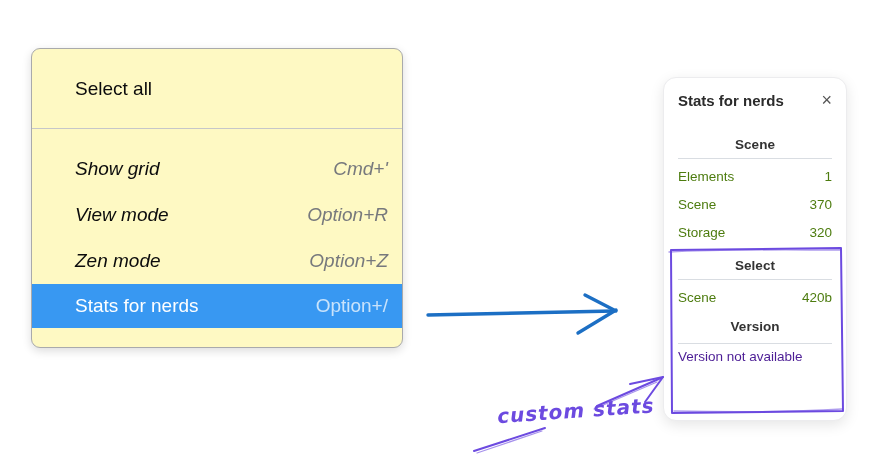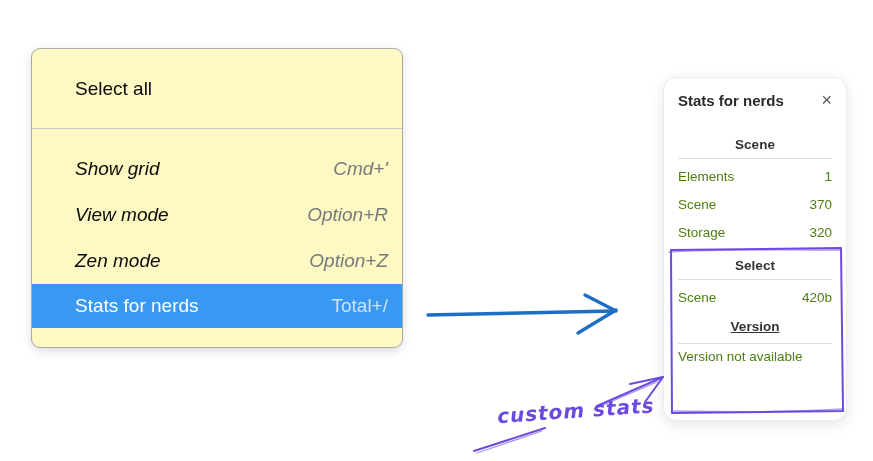--- a/index.html
+++ b/index.html
@@ -37,25 +37,25 @@
   }
   .panel-header{display:flex;justify-content:space-between;align-items:center;height:20px;margin-top:2px;}
   .panel-title{font-weight:700;font-size:15px;color:#2b2b2b;}
   .panel-close{
     background:none;border:none;padding:0;margin:0;cursor:pointer;
     font-size:18px;line-height:18px;color:#555;font-family:"Liberation Sans",sans-serif;
   }
   .sec-heading{ text-align:center;font-weight:700;font-size:13.5px;color:#333; }
   .h-scene{margin-top:27px;}
   .h-storage{margin-top:12px;}
-  .h-version{margin-top:8px;text-decoration:underline;}
+  .h-version{margin-top:8px;}
   .rule{border:none;border-top:1px solid #d9dde2;margin:6px 0 3px 0;}
   .rule-version{margin-top:9px;margin-bottom:5px;}
   .stat-row{display:flex;justify-content:space-between;align-items:center;height:28px;font-size:13.5px;color:#4d7c0f;}
-  .panel-note{font-size:13.5px;color:#4d7c0f;margin-top:4px;}
+  .panel-note{font-size:13.5px;color:#4c1d95;margin-top:4px;}
 
   
   .overlay{position:absolute;left:0;top:0;width:873px;height:461px;pointer-events:none;}
 
   
   .annotation-label{
     position:absolute;left:497px;top:399px;width:150px;
     color:var(--purple,#6c4ae0);
     font-size:20px;font-style:italic;font-weight:700;letter-spacing:1px;
     transform:rotate(-4deg);
@@ -81,21 +81,21 @@
     <div class="menu-item mi">
       <span class="mi-label">View mode</span>
       <span class="mi-shortcut">Option+R</span>
     </div>
     <div class="menu-item mi">
       <span class="mi-label">Zen mode</span>
       <span class="mi-shortcut">Option+Z</span>
     </div>
     <div class="menu-item mi-highlight">
       <span class="mi-label">Stats for nerds</span>
-      <span class="mi-shortcut">Total+/</span>
+      <span class="mi-shortcut">Option+/</span>
     </div>
   </div>
 
   <div class="stats-panel">
     <div class="panel-header">
       <span class="panel-title">Stats for nerds</span>
       <button class="panel-close">×</button>
     </div>
 
     <div class="sec-heading h-scene">Scene</div>

